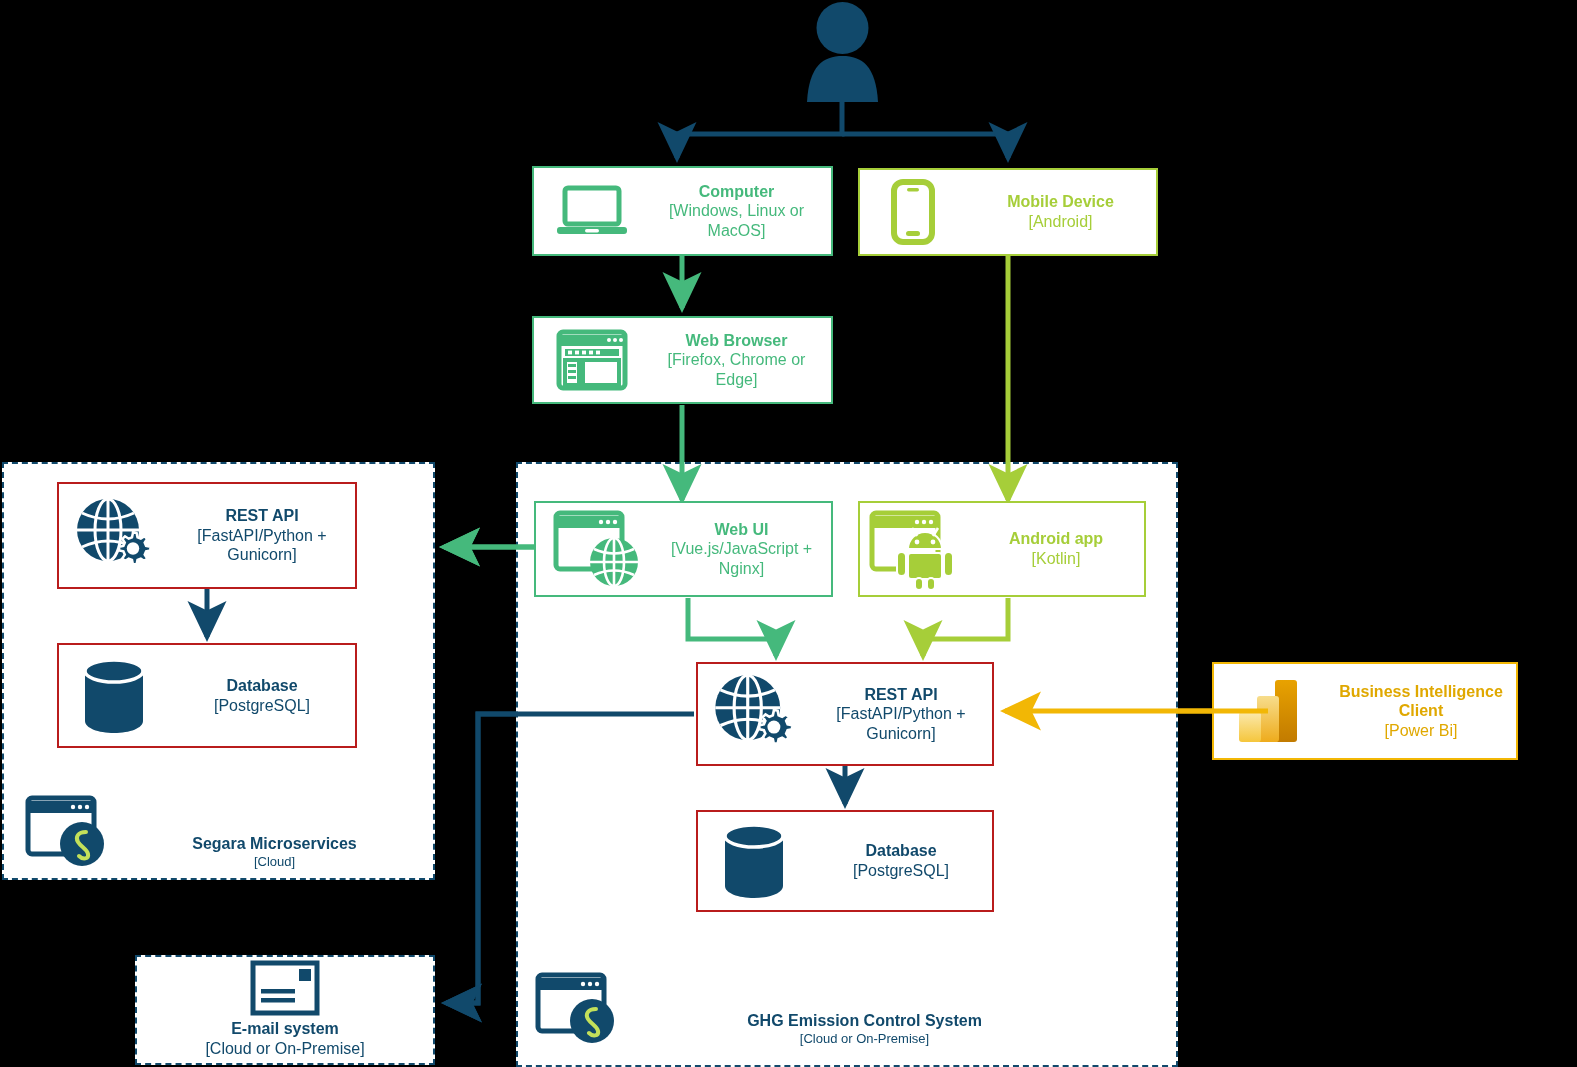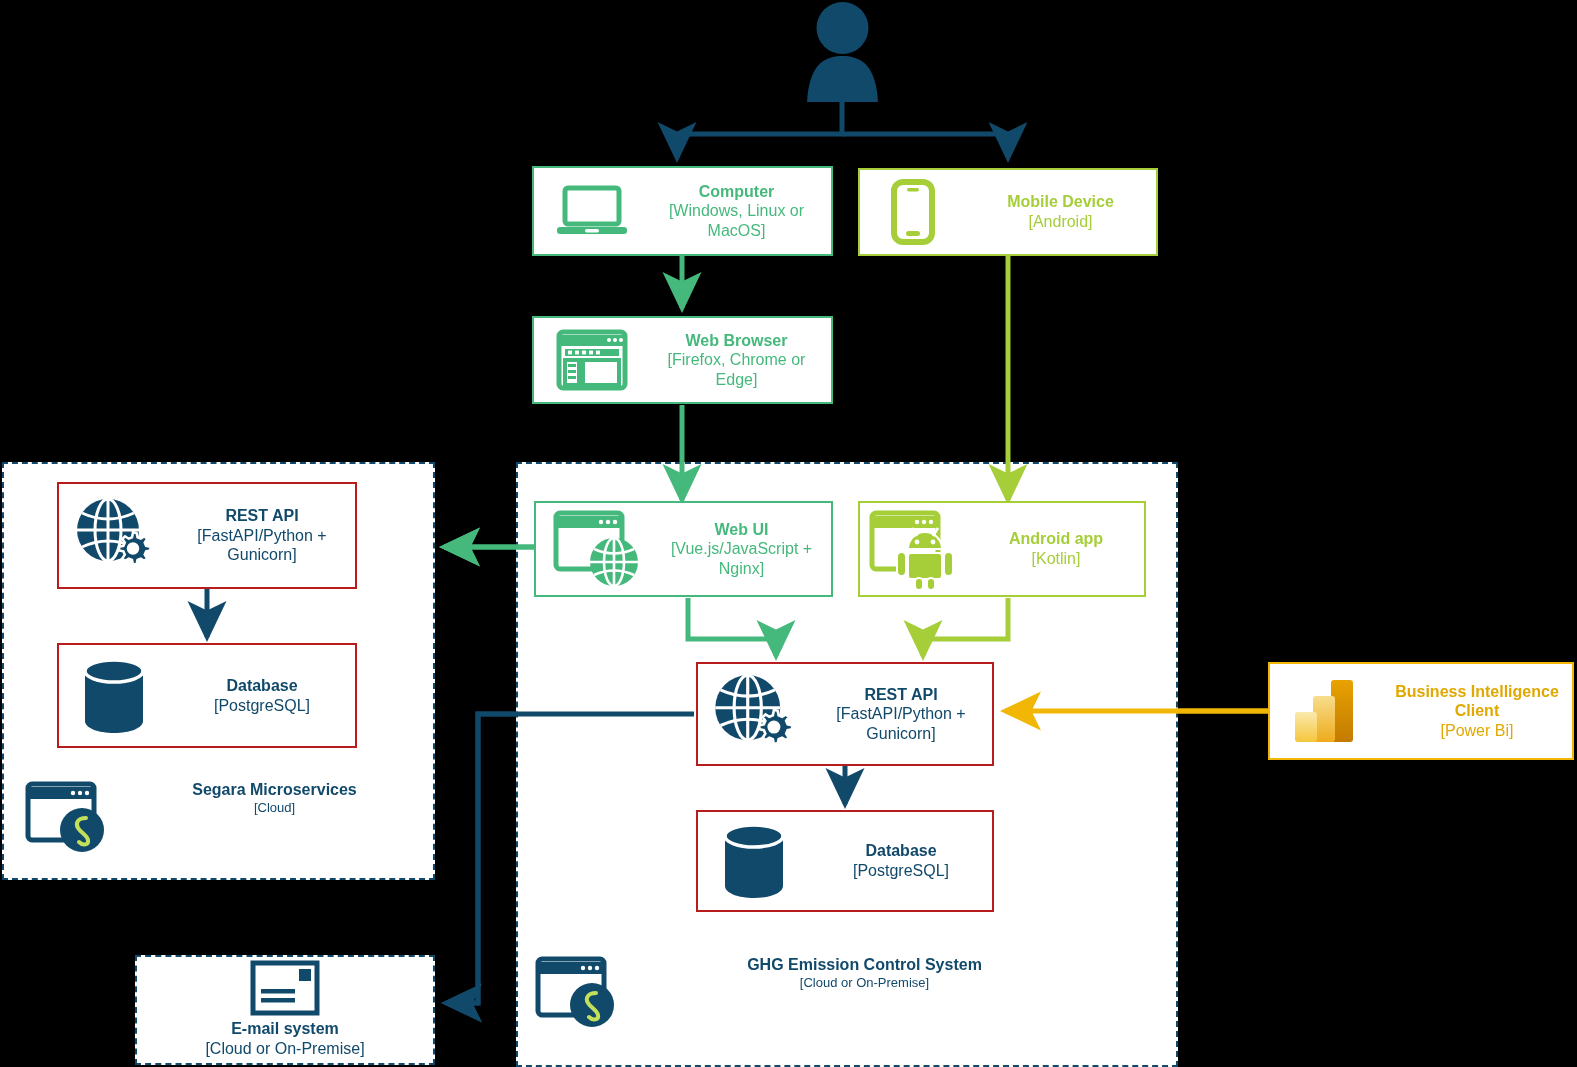--- a/index.html
+++ b/index.html
@@ -49,21 +49,21 @@
   
   .sysbox {
     position: absolute;
     background: #ffffff;
     border: 2px dashed #11496b;
     z-index: 2;
   }
   .sysbox-label {
     position: absolute;
     display: flex;
-    align-items: flex-start;
+    align-items: flex-end;
     gap: 13px;
     z-index: 6;
   }
   .sysbox-label .lbltxt {
     text-align: center;
     line-height: 1.24;
     color: #11496b;
   }
   .sysbox-label .lbltxt .title { font-weight: bold; font-size: 16px; display:block; }
   .sysbox-label .lbltxt .tech { font-size: 13px; display:block; }
@@ -352,21 +352,21 @@
         <circle cx="58" cy="50" r="22" fill="#11496b"></circle>
         <path d="M62,38 C54,38 51,43 54,48 C57,53 63,55 64,60 C65,65 59,66 55,62" fill="none" stroke="#c3e05a" stroke-width="4" stroke-linecap="round"></path>
       </svg>
     </div>
     <div class="lbltxt" style="flex:1;">
       <span class="title">GHG Emission Control System</span>
       <span class="tech">[Cloud or On-Premise]</span>
     </div>
   </div>
 
-  <div class="node c-gold" style="left:1268px; top:662px; width:306px; height:98px;">
+  <div class="node c-gold" style="left:1212px; top:662px; width:306px; height:98px;">
     <div class="ico" style="width:112px;">
       <svg width="74" height="74" viewBox="0 0 74 74">
         <defs>
           <linearGradient id="pbi-d" x1="0" y1="0" x2="0" y2="1">
             <stop offset="0%" stop-color="#e8a200"></stop>
               <stop offset="100%" stop-color="#c27b00"></stop>
           </linearGradient>
           <linearGradient id="pbi-m" x1="0" y1="0" x2="0" y2="1">
             <stop offset="0%" stop-color="#f7dd8c"></stop>
               <stop offset="100%" stop-color="#eeab1c"></stop>

